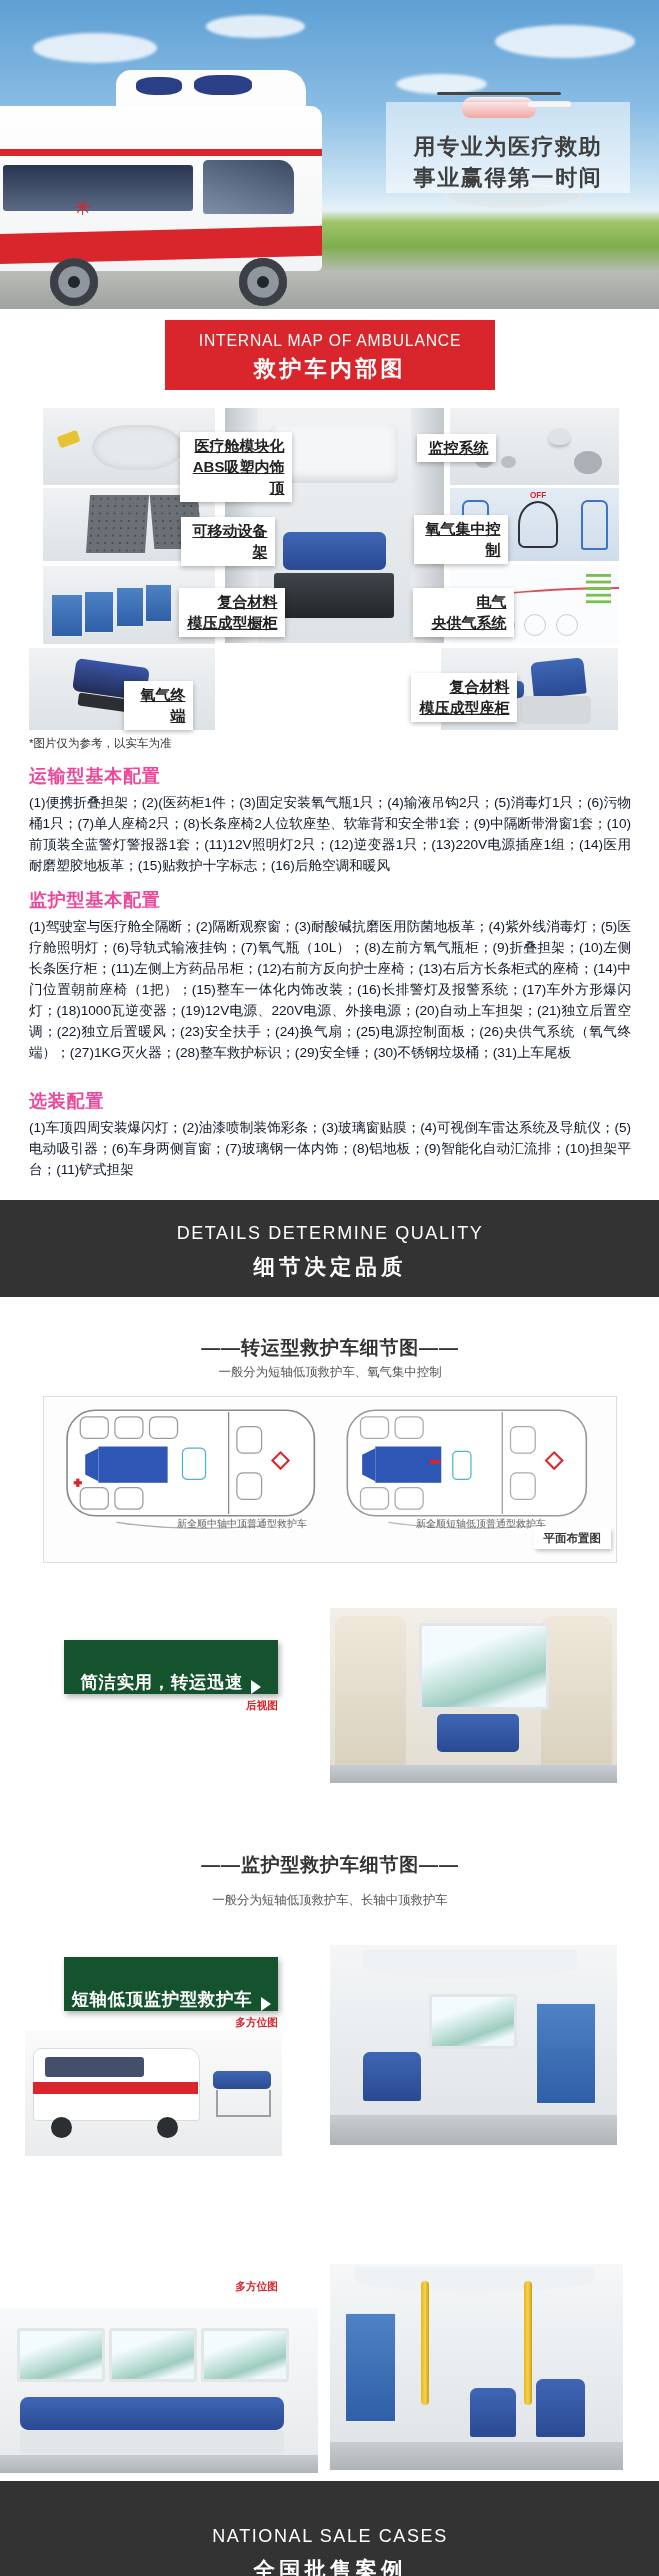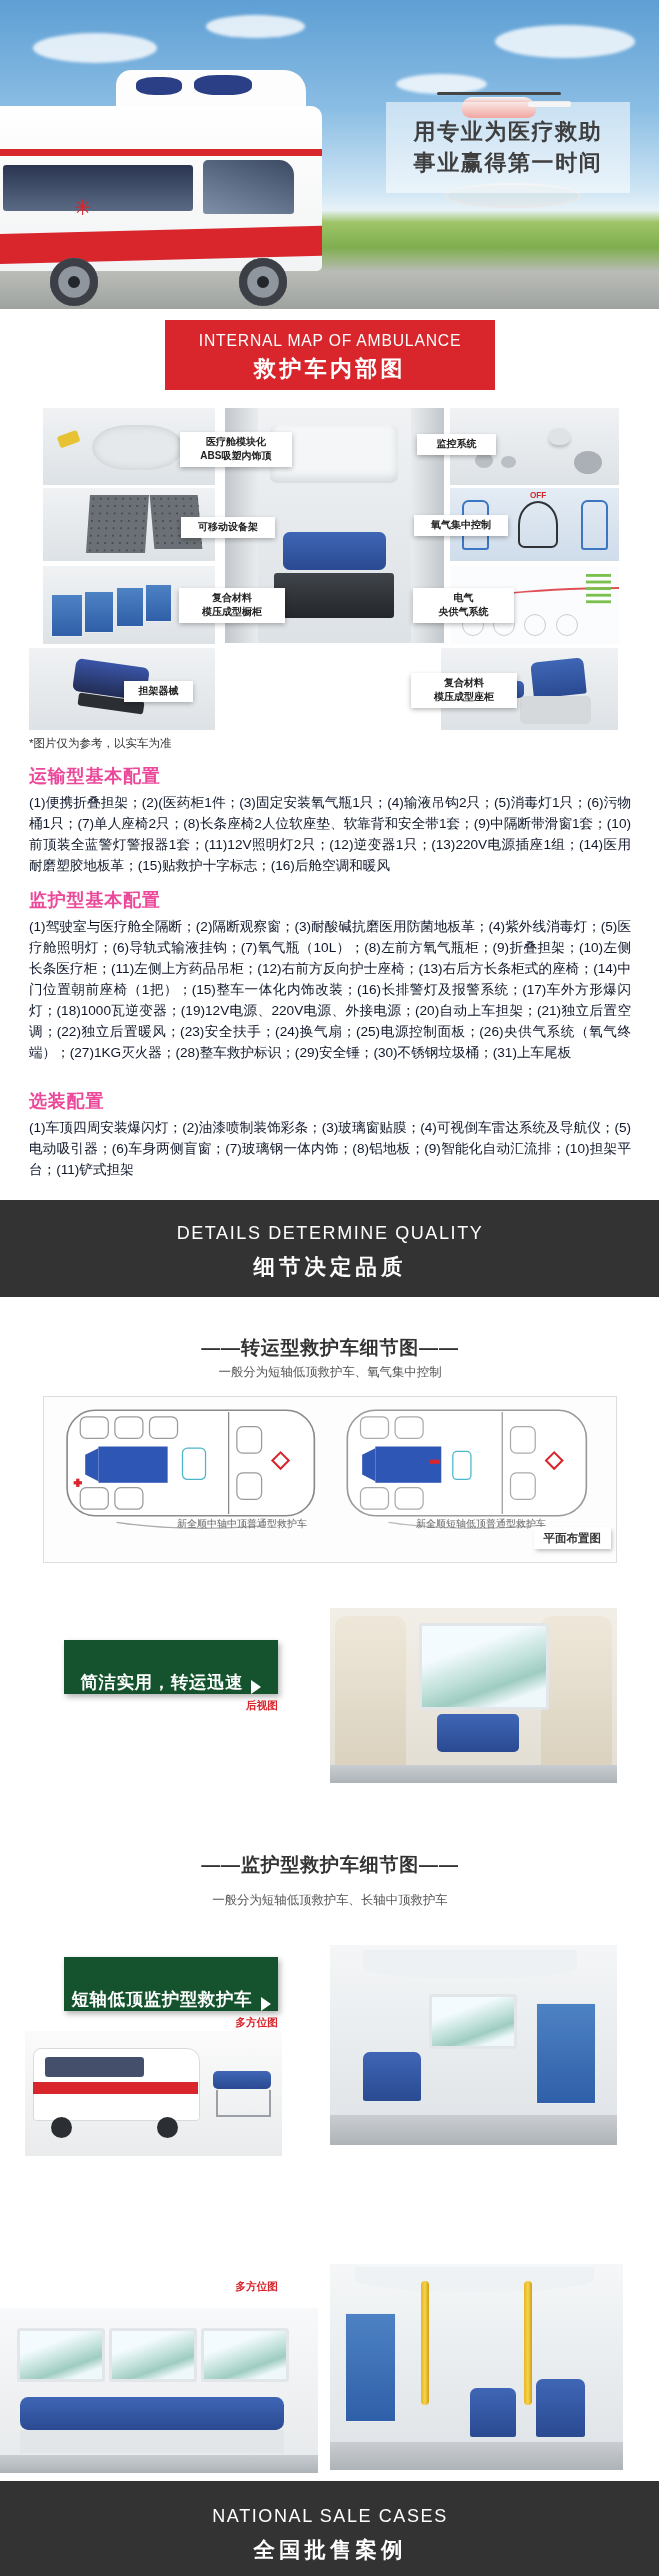--- a/index.html
+++ b/index.html
@@ -17,33 +17,33 @@
   .van-roof{position:absolute;left:124px;top:0;width:190px;height:41px;background:#fdfdfd;border-radius:15px 21.4px 0 0;}
   .van-vent{position:absolute;background:#2a3f86;border-radius:40%;}
   .van-body{position:absolute;left:0;top:36px;width:330px;height:165px;background:linear-gradient(180deg,#ffffff,#f2f3f4);border-radius:8.2px 11.5px 5px 5px;}
   .van-winband{position:absolute;left:11.5px;top:59px;width:190px;height:46px;background:linear-gradient(180deg,#2a3550,#5a6a85);border-radius:3.3px;}
   .van-wind{position:absolute;left:211px;top:54px;width:91px;height:54px;background:linear-gradient(200deg,#3c4a63,#7e90a8);border-radius:5px 15px 3.3px 3.3px;}
   .van-stripe{position:absolute;left:0;top:124px;width:330px;height:30px;background:#d8262c;transform:skewY(-1.5deg);}
   .van-stripe2{position:absolute;left:0;top:43px;width:330px;height:6.6px;background:#d8262c;}
   .wheel{position:absolute;width:48px;height:48px;background:#23262a;border-radius:50%;box-shadow:inset 0 0 0 8.2px #3c4046,inset 0 0 0 18px #8f969e;}
   .ems-star{position:absolute;color:#d8262c;font-size:21.4px;font-weight:bold;}
   #hero-slogan{position:absolute;left:386px;top:102px;width:244px;height:91px;
-               background:rgba(255,255,255,.55);display:flex;flex-direction:column;justify-content:center;align-items:center;}
+               background:rgba(255,255,255,.55);display:flex;flex-direction:column;justify-content:flex-end;align-items:center;}
   #hero-slogan div{font-size:22px;font-weight:bold;color:#3f3f3f;line-height:30.5px;letter-spacing:1.6px;}
   
   .banner-red{position:absolute;left:165px;width:330px;height:70px;background:#d8262c;color:#fff;text-align:center;}
   .banner-red .en{font-size:15.7px;margin-top:11.5px;letter-spacing:0.8px;}
   .banner-red .zh{font-size:22px;font-weight:bold;margin-top:4.1px;letter-spacing:3.3px;}
   .banner-dark{position:absolute;left:0;width:660px;background:#333;color:#fff;text-align:center;}
   .banner-dark .en{font-size:18px;letter-spacing:1.6px;}
   .banner-dark .zh{font-size:21.4px;font-weight:bold;margin-top:8.2px;letter-spacing:4.1px;}
   
   .ph{position:absolute;overflow:hidden;background:linear-gradient(180deg,#f0f2f4,#dde2e6);}
   .chip{position:absolute;background:#fff;box-shadow:0 1.6px 5px rgba(0,0,0,.3);padding:3.3px 7.4px;
-        font-size:10px;font-weight:bold;color:#222;text-align:center;white-space:pre-line;line-height:1.4;z-index:6;}
+        font-size:15px;font-weight:bold;color:#222;text-align:right;white-space:pre-line;line-height:1.4;z-index:6;text-decoration:underline;}
   .blue-cab{position:absolute;background:linear-gradient(180deg,#4d82c4,#2f5fa8);border:0.8px solid #e8ecf0;border-radius:1.6px;}
   .perf{position:absolute;background:#6a7076;background-image:radial-gradient(#474c51 1.2px,transparent 1.3px);background-size:7.4px 7.4px;}
   .note{position:absolute;font-size:11.5px;color:#333;}
   
   .sec-h{position:absolute;left:29px;font-size:18px;font-weight:bold;color:#ec4899;letter-spacing:0.8px;}
   .sec-b{position:absolute;left:29px;width:602px;font-size:13.6px;line-height:21px;color:#0f172a;text-align:justify;}
   
   .center-h{position:absolute;left:0;width:660px;text-align:center;font-size:19px;font-weight:bold;color:#333;letter-spacing:0.8px;}
   .center-sub{position:absolute;left:0;width:660px;text-align:center;font-size:12.4px;color:#555;}
   #floorplan{position:absolute;left:43px;top:1396px;width:572px;height:165px;background:#fdfdfd;border:0.8px solid #ddd;}
@@ -164,21 +164,21 @@
 
     <div class="chip" style="left:180px;top:432px;width:97px;">医疗舱模块化
 ABS吸塑内饰顶</div>
     <div class="chip" style="left:417px;top:434px;width:64px;">监控系统</div>
     <div class="chip" style="left:181px;top:517px;width:79px;">可移动设备架</div>
     <div class="chip" style="left:414px;top:515px;width:79px;">氧气集中控制</div>
     <div class="chip" style="left:179px;top:588px;width:91px;">复合材料
 模压成型橱柜</div>
     <div class="chip" style="left:413px;top:588px;width:86px;">电气
 央供气系统</div>
-    <div class="chip" style="left:124px;top:681px;width:54px;">担架器械</div>
+    <div class="chip" style="left:124px;top:681px;width:54px;">氧气终端</div>
     <div class="chip" style="left:411px;top:673px;width:91px;">复合材料
 模压成型座柜</div>
   </div>
 
   <div class="note" style="left:29px;top:736px;">*图片仅为参考，以实车为准</div>
 
   <div class="sec-h" style="top:764px;">运输型基本配置</div>
   <div class="sec-b" style="top:792px;">(1)便携折叠担架；(2)(医药柜1件；(3)固定安装氧气瓶1只；(4)输液吊钩2只；(5)消毒灯1只；(6)污物桶1只；(7)单人座椅2只；(8)长条座椅2人位软座垫、软靠背和安全带1套；(9)中隔断带滑窗1套；(10)前顶装全蓝警灯警报器1套；(11)12V照明灯2只；(12)逆变器1只；(13)220V电源插座1组；(14)医用耐磨塑胶地板革；(15)贴救护十字标志；(16)后舱空调和暖风</div>
 
   <div class="sec-h" style="top:888px;">监护型基本配置</div>
@@ -293,18 +293,18 @@
   <div class="ph" style="left:0px;top:2308px;width:318px;height:165px;background:linear-gradient(180deg,#f8f9fa,#e6e9eb);">
     <div class="win" style="left:16.5px;top:20px;width:82px;height:48px;"></div>
     <div class="win" style="left:109px;top:20px;width:82px;height:48px;"></div>
     <div class="win" style="left:201px;top:20px;width:82px;height:48px;"></div>
     <div class="blue-seat" style="left:20px;top:89px;width:264px;height:33px;border-radius:8.2px;"></div>
     <div style="position:absolute;left:20px;top:122px;width:264px;height:23px;background:#e3e6e9;"></div>
     <div class="floor-gray" style="height:18px;"></div>
   </div>
 
   <div class="banner-dark" style="top:2481px;height:95px;">
-    <div class="en" style="margin-top:25px;">NATIONAL SALE CASES</div>
+    <div class="en" style="margin-top:45px;">NATIONAL SALE CASES</div>
     <div class="zh">全国批售案例</div>
   </div>
 
 </div>
 
 
 </body></html>

